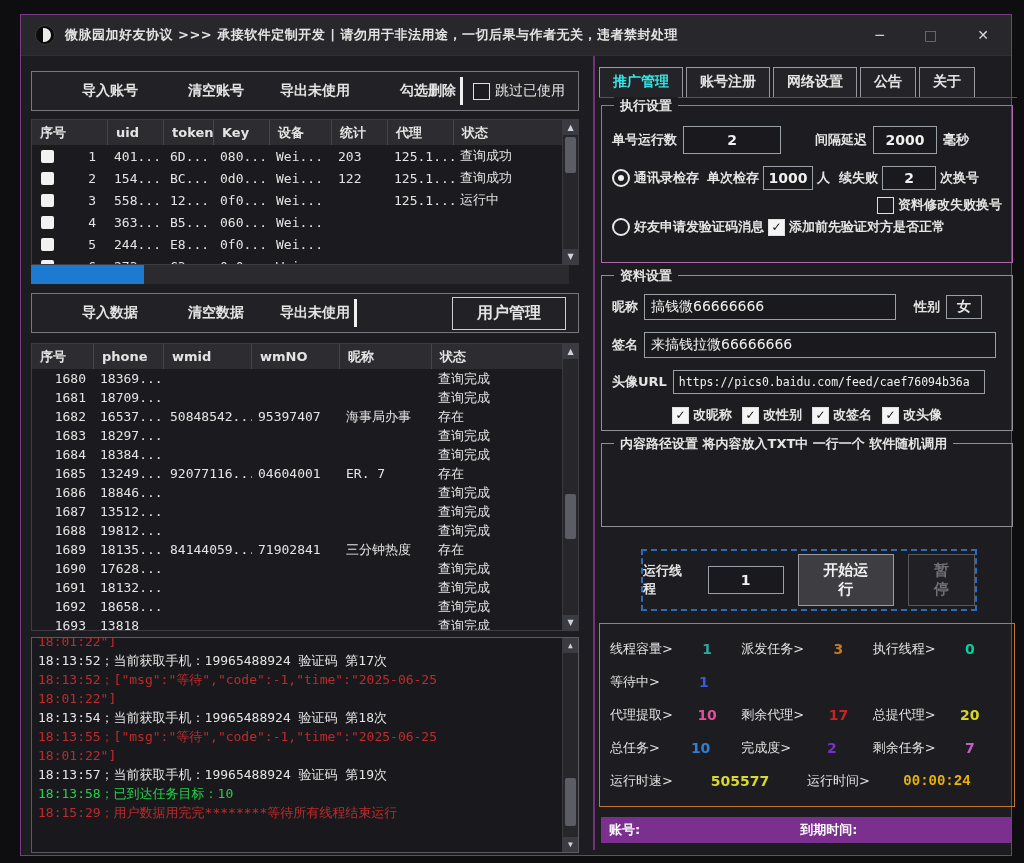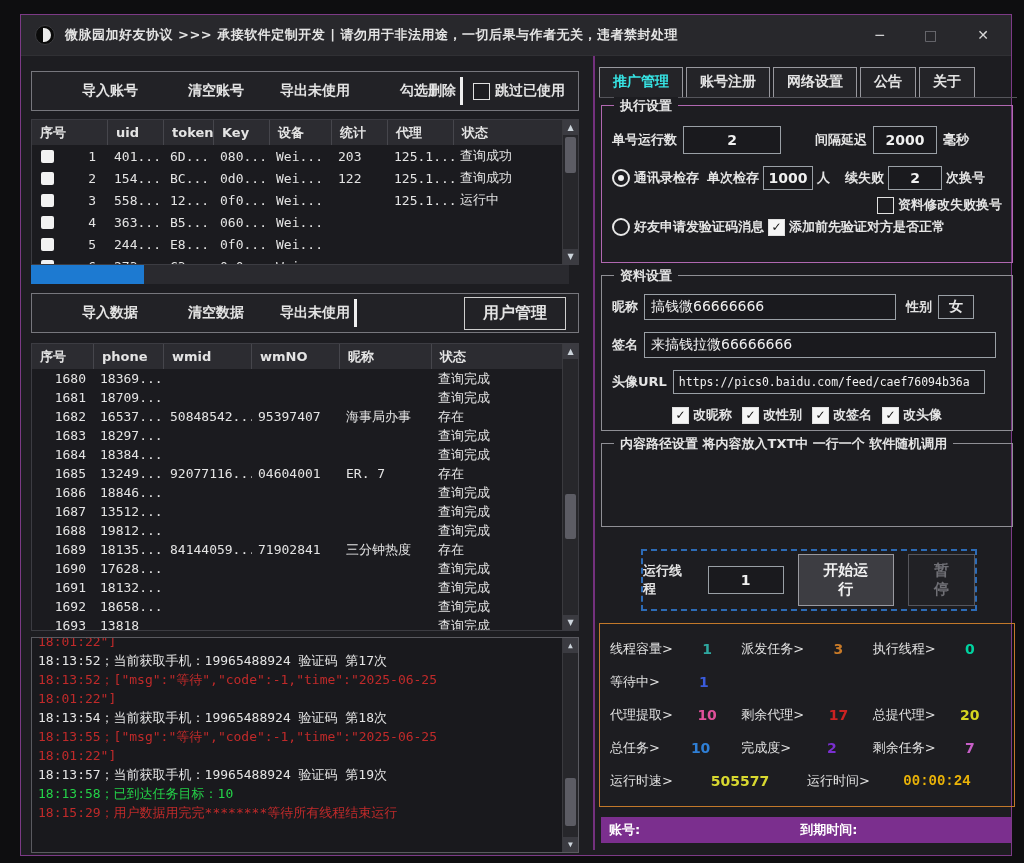--- a/index.html
+++ b/index.html
@@ -11,22 +11,22 @@
   .logo::after{content:"";position:absolute;right:3px;top:2px;width:8px;height:14px;background:#ececec;border-radius:0 8px 8px 0}
   .title{font-size:13px;font-weight:bold;letter-spacing:.5px;white-space:nowrap}
   .win-controls{margin-left:auto;display:flex;gap:40px;align-items:center;margin-right:8px}
   .wc{font-size:14px;font-weight:bold;color:#d8d8d8;cursor:default}
   .wc.max{color:#76767c}
   .divider{position:absolute;left:572px;top:41px;bottom:5px;width:2px;background:#73317d}
   
   .toolbar{position:absolute;left:10px;width:548px;height:40px;border:1px solid #77777d;background:#222226;display:flex;align-items:center;box-sizing:border-box}
   .tbtn{width:106px;text-align:right;font-size:14px;font-weight:bold;cursor:default}
   .vsep{width:3px;height:28px;background:#f0f0f0;margin:0 10px 0 4px}
-  .chkwrap{display:flex;align-items:center;gap:5px;font-size:14px;font-weight:bold}
-  .mgrbox{margin-left:auto;margin-right:12px;border:1px solid #cfcfcf;padding:5px 18px;font-size:16px;font-weight:bold}
+  .chkwrap{display:flex;align-items:center;gap:5px;font-size:14px;font-weight:normal}
+  .mgrbox{margin-left:auto;margin-right:12px;border:1px solid #cfcfcf;padding:5px 24px;font-size:16px;font-weight:bold}
   
   .tbl{position:absolute;left:10px;width:548px;background:#1b1b1f;border:1px solid #3c3c42;box-sizing:border-box;overflow:hidden}
   .hdr{display:grid;height:25px;background:#2c2c31;font-size:13px;font-weight:bold;align-items:center}
   .hdr>div{padding-left:8px;border-right:1px solid #46464c;height:100%;display:flex;align-items:center;box-sizing:border-box}
   .body{position:relative}
   .row{display:grid;font-size:13px;align-items:center;font-family:"DejaVu Sans Mono","DejaVu Sans",monospace}
   .t1{grid-template-columns:76px 56px 50px 56px 62px 56px 66px 1fr}
   .t2{grid-template-columns:62px 70px 88px 88px 92px 1fr}
   .row.t1{height:22px}
   .row.t2{height:19px}
@@ -395,21 +395,21 @@
         <span>毫秒</span>
       </div>
       <div class="grow" style="margin-top:12px;gap:4px">
         <span class="radio on">
             <span class="dot"></span>
           </span>
         <span>通讯录检存</span>
         <span style="margin-left:4px">单次检存</span>
         <input class="inp" style="width: 44px; height: 20px;" value="1000">
         <span>人</span>
-        <span style="margin-left:11px">续失败</span>
+        <span style="margin-left:5px">续失败</span>
         <input class="inp" style="width: 48px; height: 20px;" value="2">
         <span>次换号</span>
       </div>
       <div class="grow" style="margin-top:6px;justify-content:flex-end;gap:4px">
         <span class="chk"></span>
         <span>资料修改失败换号</span>
       </div>
       <div class="grow" style="margin-top:4px;gap:4px">
         <span class="radio">
             <span class="dot"></span>
@@ -418,21 +418,21 @@
         <span class="chk on">✓</span>
         <span>添加前先验证对方是否正常</span>
       </div>
     </div>
 
     <div class="group" style="top:260px;height:156px">
       <span class="legend">资料设置</span>
       <div class="grow" style="margin-top:18px">
         <span>昵称</span>
         <input class="inp left" style="width: 238px;" value="搞钱微66666666">
-        <span style="margin-left:4px">性别</span>
+        <span style="margin-left:12px">性别</span>
         <span class="gbox">女</span>
       </div>
       <div class="grow" style="margin-top:12px">
         <span>签名</span>
         <input class="inp left" style="width: 338px;" value="来搞钱拉微66666666">
       </div>
       <div class="grow" style="margin-top:12px">
         <span>头像URL</span>
         <input class="inp mono" style="width: 300px; height: 22px;" value="https://pics0.baidu.com/feed/caef76094b36a">
       </div>

